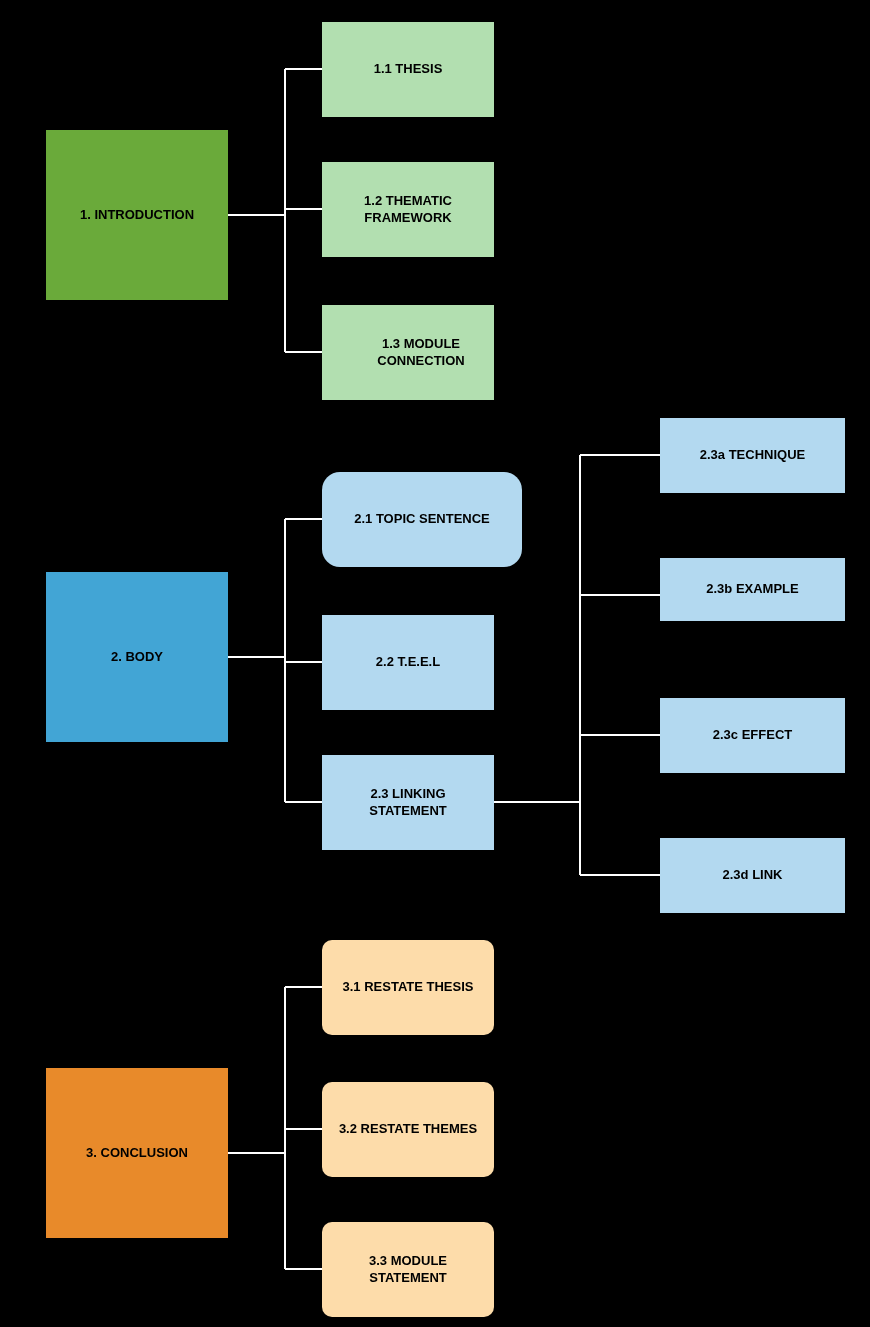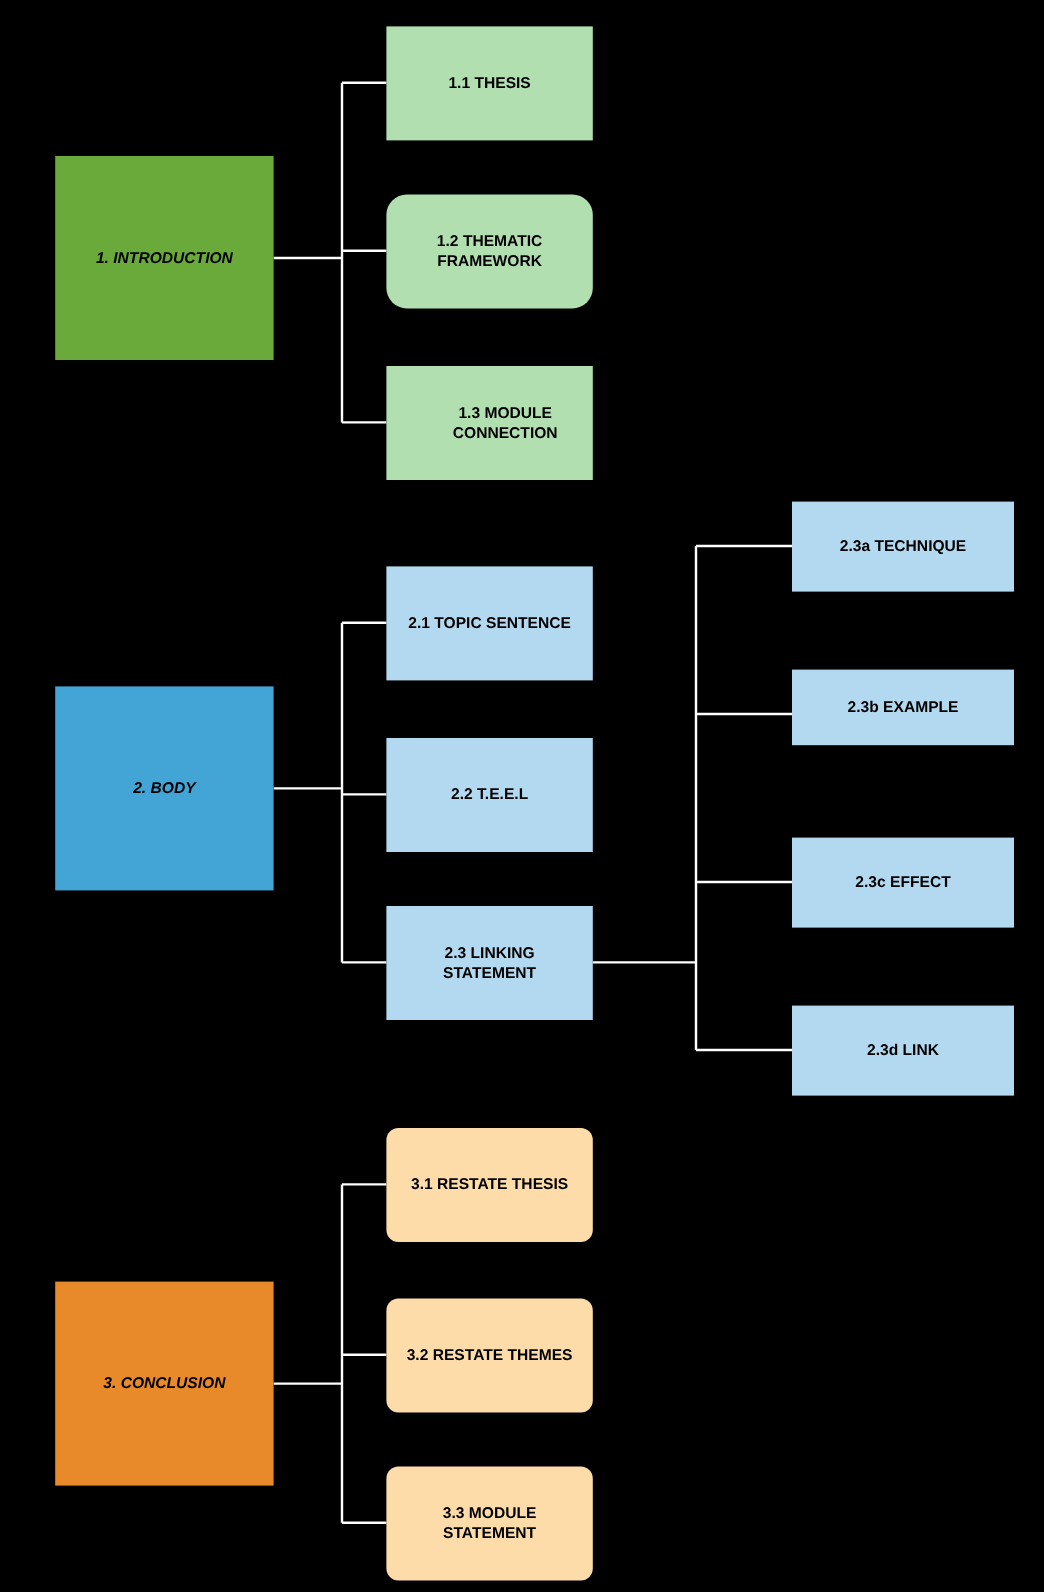--- a/index.html
+++ b/index.html
@@ -26,21 +26,20 @@
       text-align: center;
       font-weight: bold;
       font-size: 13px;
       line-height: 1.3;
       padding: 10px;
     }
 
     .box-large {
       width: 182px;
       height: 170px;
-      font-style: italic;
     }
 
     .box-medium {
       width: 172px;
       height: 95px;
     }
 
     .box-small {
       width: 185px;
       height: 75px;
@@ -119,33 +118,33 @@
   </svg>
 
   <div class="box box-large green-dark" style="left:46px; top:130px; width:182px; height:170px;">
     <span>1. INTRODUCTION</span>
   </div>
 
   <div class="box box-medium green-light" style="left:322px; top:22px; width:172px; height:95px;">
     <span>1.1 THESIS</span>
   </div>
 
-  <div class="box box-medium green-light" style="left:322px; top:162px; width:172px; height:95px;border-radius:17px;">
+  <div class="box box-medium green-light" style="left:322px; top:162px; width:172px; height:95px;">
     <span>1.2 THEMATIC FRAMEWORK</span>
   </div>
 
   <div class="box box-medium green-light" style="left:322px; top:305px; width:172px; height:95px;padding-left:36px;">
     <span>1.3 MODULE CONNECTION</span>
   </div>
 
   <div class="box box-large blue-main" style="left:46px; top:572px; width:182px; height:170px;">
     <span>2. BODY</span>
   </div>
 
-  <div class="box box-medium blue-light" style="left:322px; top:472px; width:172px; height:95px;">
+  <div class="box box-medium blue-light" style="left:322px; top:472px; width:200px; height:95px;border-radius:18px;">
     <span>2.1 TOPIC SENTENCE</span>
   </div>
 
   <div class="box box-medium blue-light" style="left:322px; top:615px; width:172px; height:95px;">
     <span>2.2 T.E.E.L</span>
   </div>
 
   <div class="box box-medium blue-light" style="left:322px; top:755px; width:172px; height:95px;">
     <span>2.3 LINKING STATEMENT</span>
   </div>

